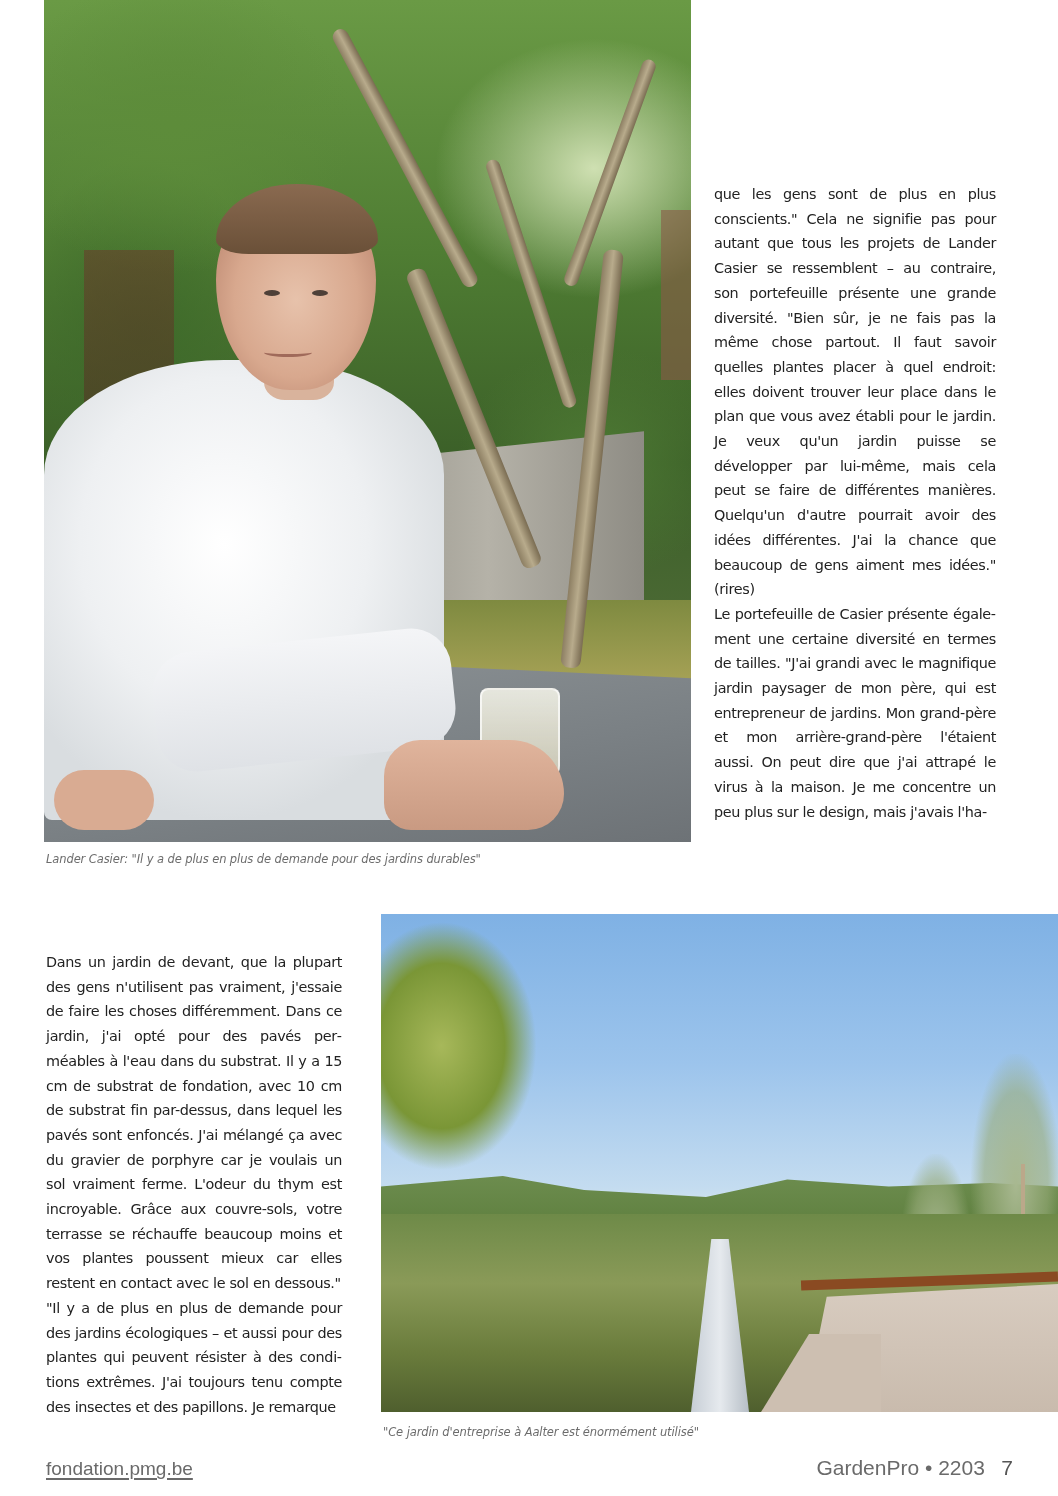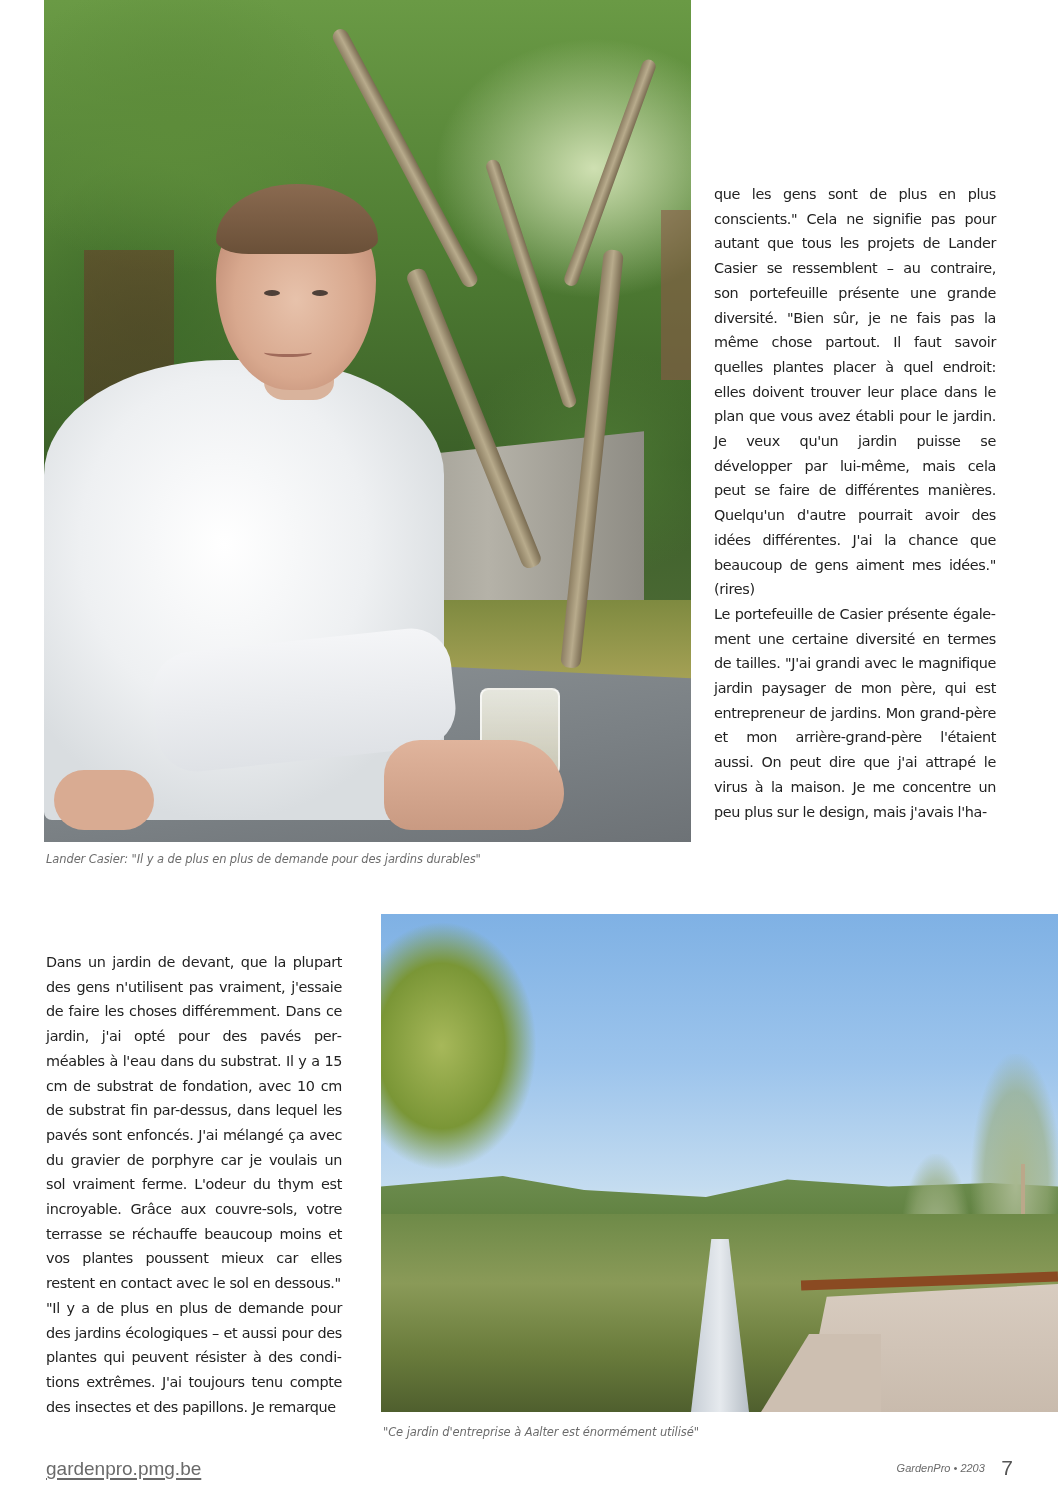--- a/index.html
+++ b/index.html
@@ -80,21 +80,21 @@
   .col p { margin: 0; }
   #col-right { left: 714px; top: 182px; width: 282px; }
   #col-left { left: 46px; top: 950px; width: 296px; }
   .heading { font-family: "Liberation Sans", sans-serif; font-weight: 700; font-size: 19.5px;
     line-height: 23px; color: #111; letter-spacing: -0.9px; text-align: left; margin: 27px 0 3px 0 !important; text-transform: uppercase; }
 
   
   #footer-url { position:absolute; left:46px; top:1458px; font-family:"Liberation Sans", sans-serif;
     font-size: 19px; color:#6a6a6a; text-decoration: underline; text-decoration-thickness: 1.5px; text-underline-offset: 3px; }
   #footer-right { position:absolute; right: 45px; top: 1456px; font-family:"Liberation Sans", sans-serif; color:#6a6a6a; white-space: nowrap; }
-  #footer-pub { font-size: 11px; vertical-align: middle; font-style: italic; }
+  #footer-pub { font-size: 21px; vertical-align: middle; }
   #footer-page { font-size: 21px; margin-left: 12px; vertical-align: middle; color:#555; }
 </style>
 </head>
 <body>
 
 <div class="photo" id="photo-portrait">
   <div class="brick"></div>
   <div class="brick2"></div>
   <div class="wall"></div>
   <div class="grass"></div>
@@ -136,17 +136,17 @@
   <div class="g-sapling" style="left:590px;top:140px;width:90px;height:260px;"></div>
   <div class="g-trunk" style="left:640px;top:250px;height:130px;"></div>
   <div class="g-bed"></div>
   <div class="g-corten"></div>
   <div class="g-gravel"></div>
   <div class="g-gravel2"></div>
   <div class="g-wall"></div>
 </div>
 <div class="caption" id="caption-garden">"Ce jardin d'entreprise à Aalter est énormément utilisé"</div>
 
-<div id="footer-url">gardenpro.pmg.be</div>
+<div id="footer-url">fondation.pmg.be</div>
 <div id="footer-right">
   <span id="footer-pub">GardenPro • 2203</span>
   <span id="footer-page">7</span>
 </div>
 
 </body></html>

